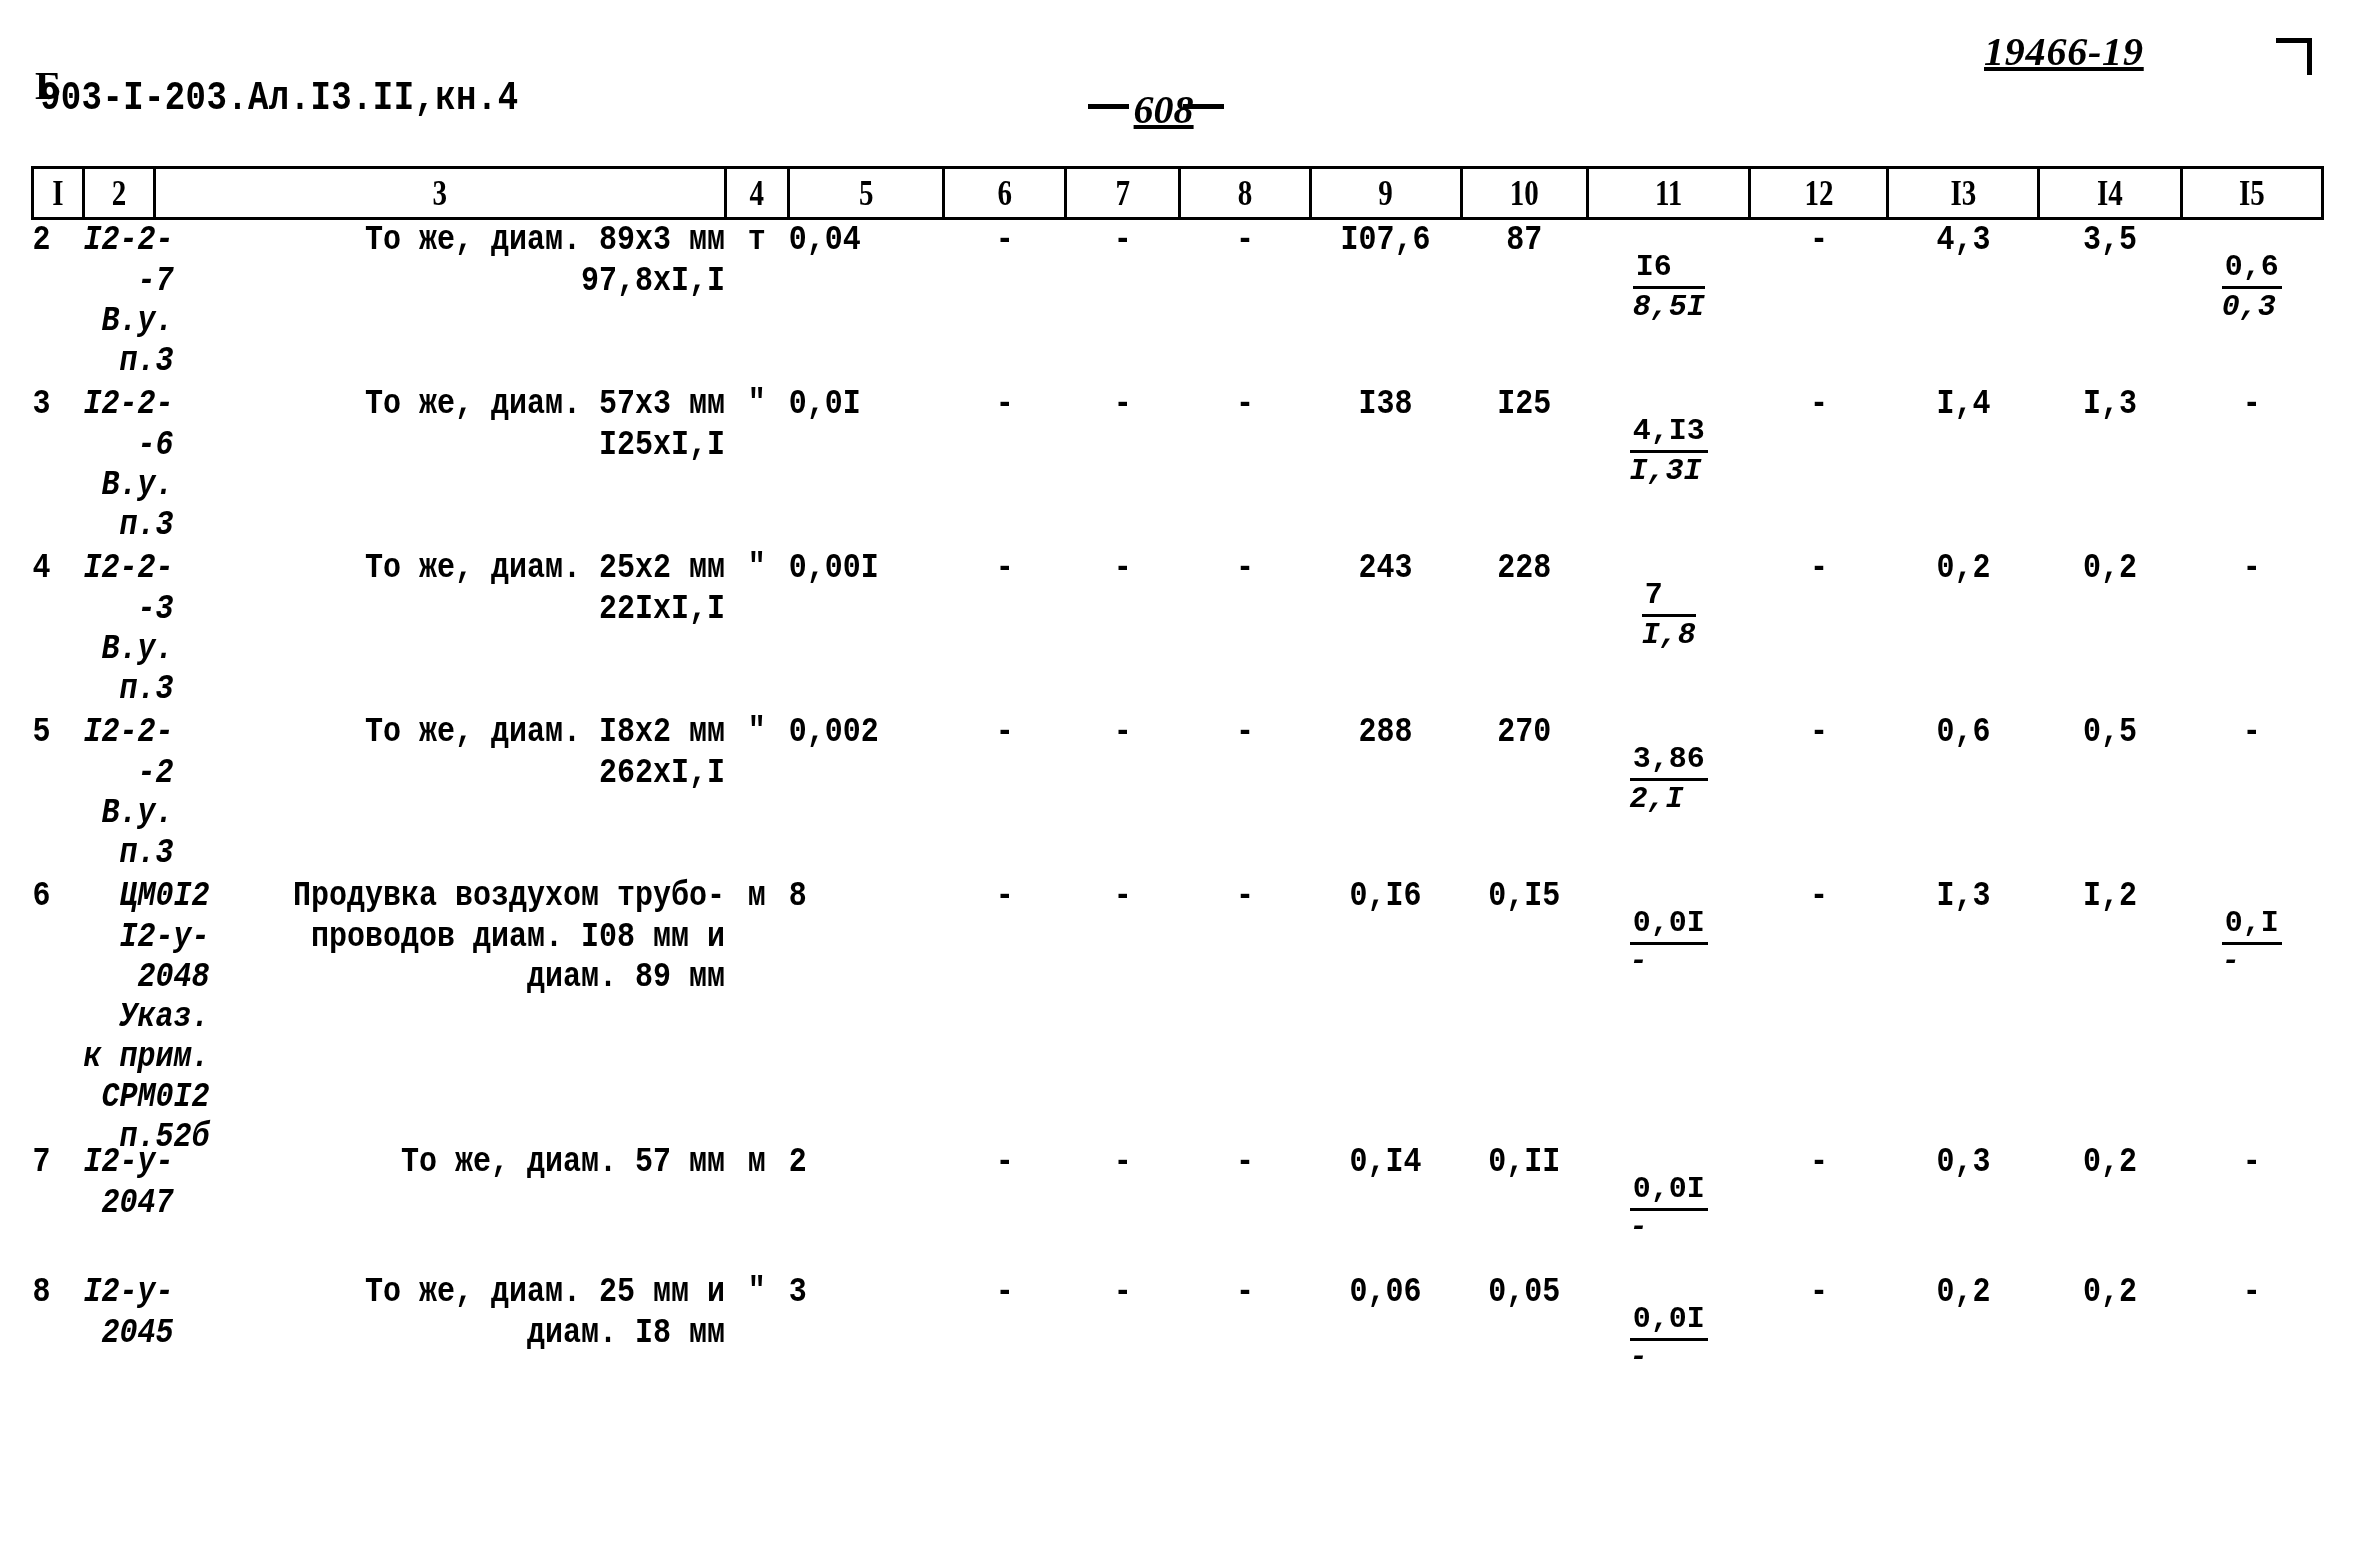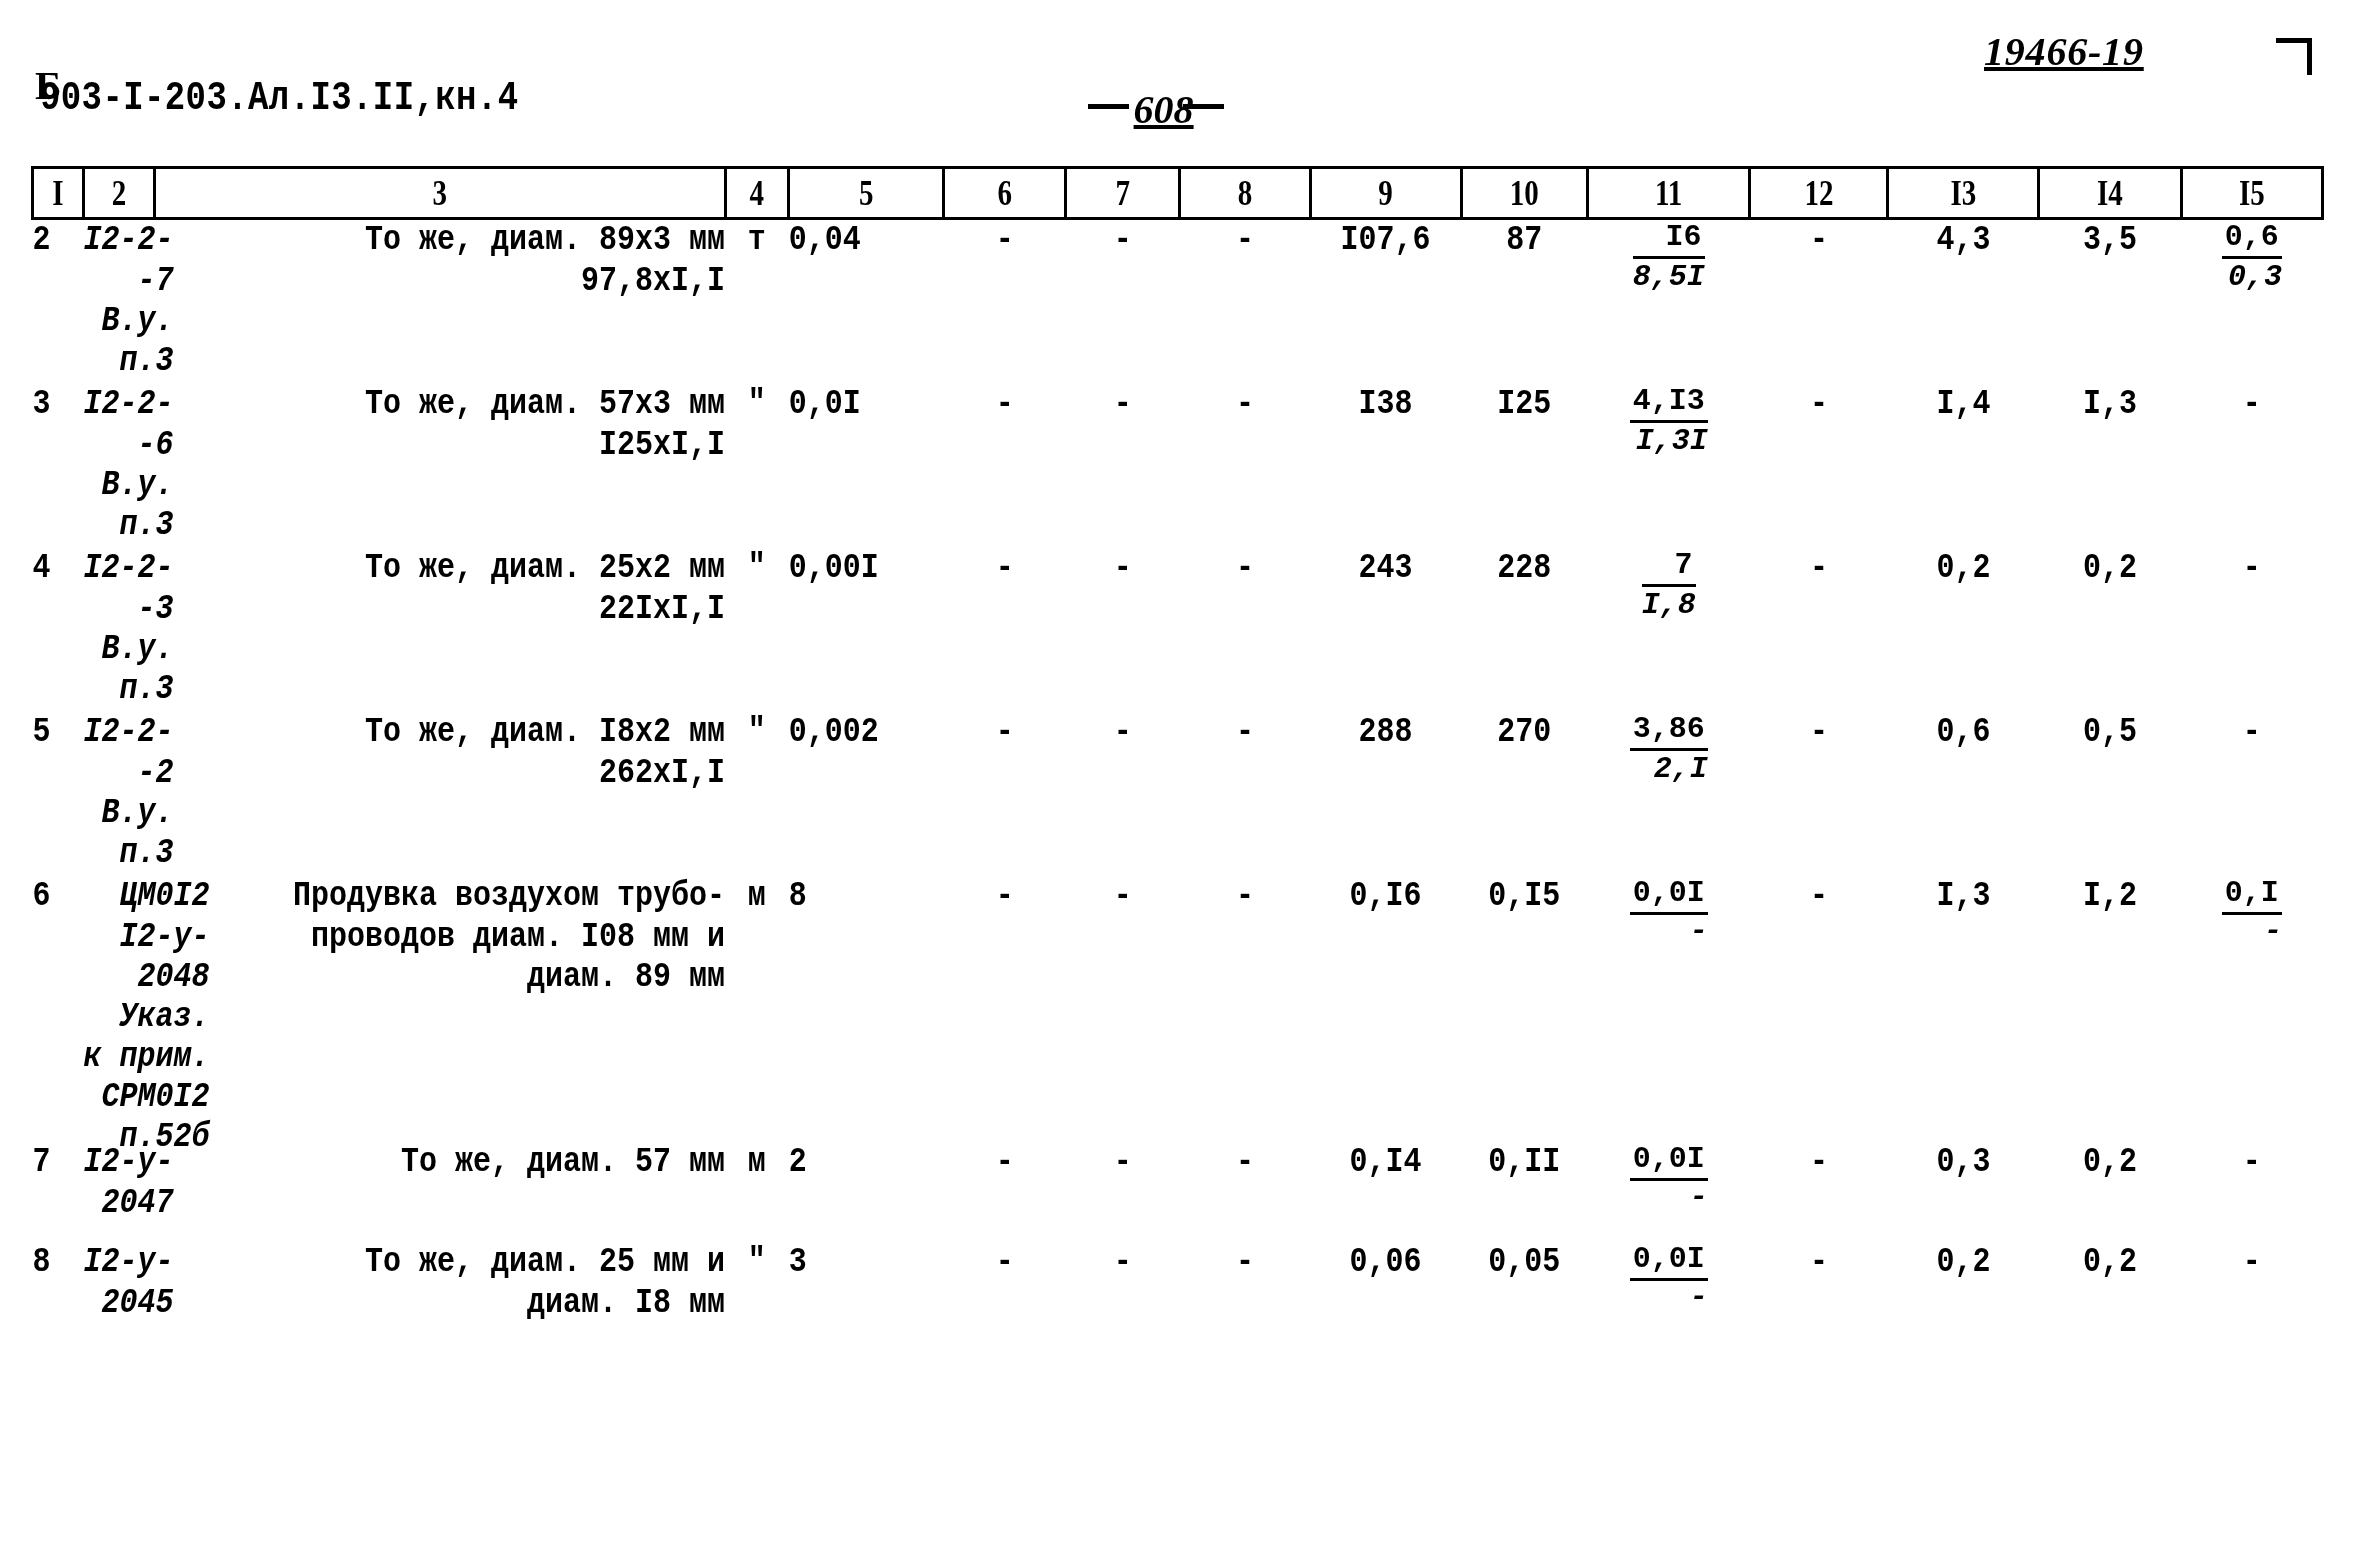--- a/index.html
+++ b/index.html
@@ -141,22 +141,23 @@
     transform-origin: left top;
     white-space: pre;
   }
   .stretch.c { transform-origin: center top; }
 
   .code-block { white-space: pre; }
 
   
   .frac {
     display: inline-block;
-    text-align: right;
+    text-align: left;
     line-height: 34px;
+    margin-top: 30px;
   }
   .frac .top {
     display: block;
     border-bottom: 3.8px solid #000;
     padding: 0 3.1px 1.5px 3.1px;
   }
   .frac .bot {
     display: block;
     padding-top: 1.5px;
     font-style: italic;

